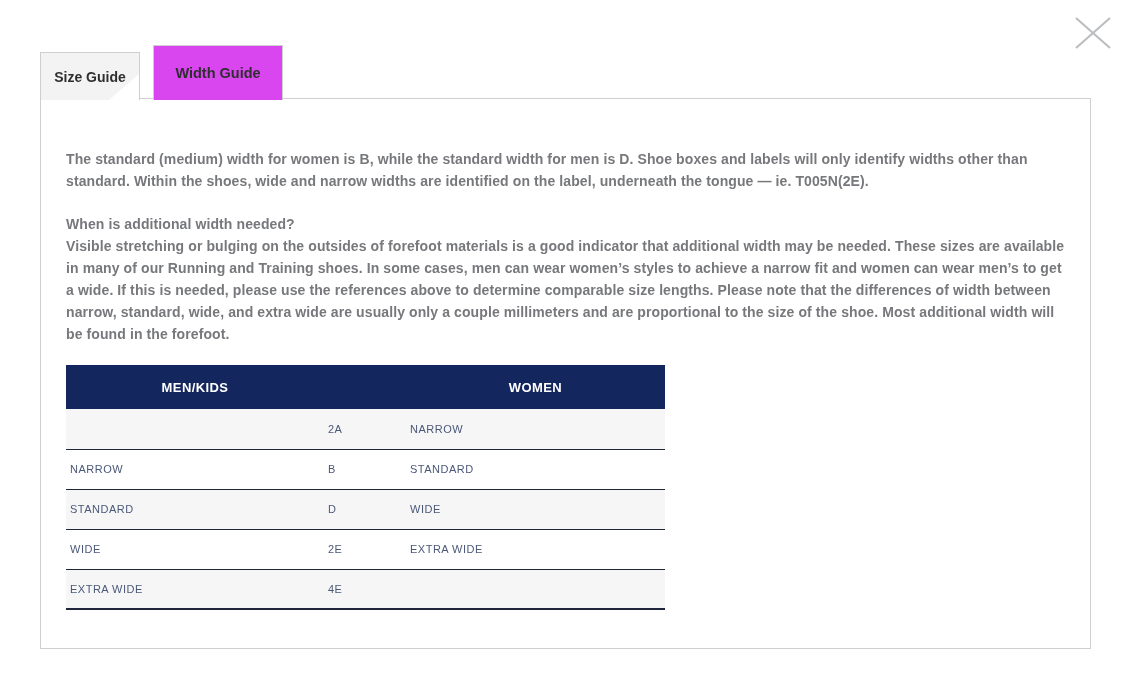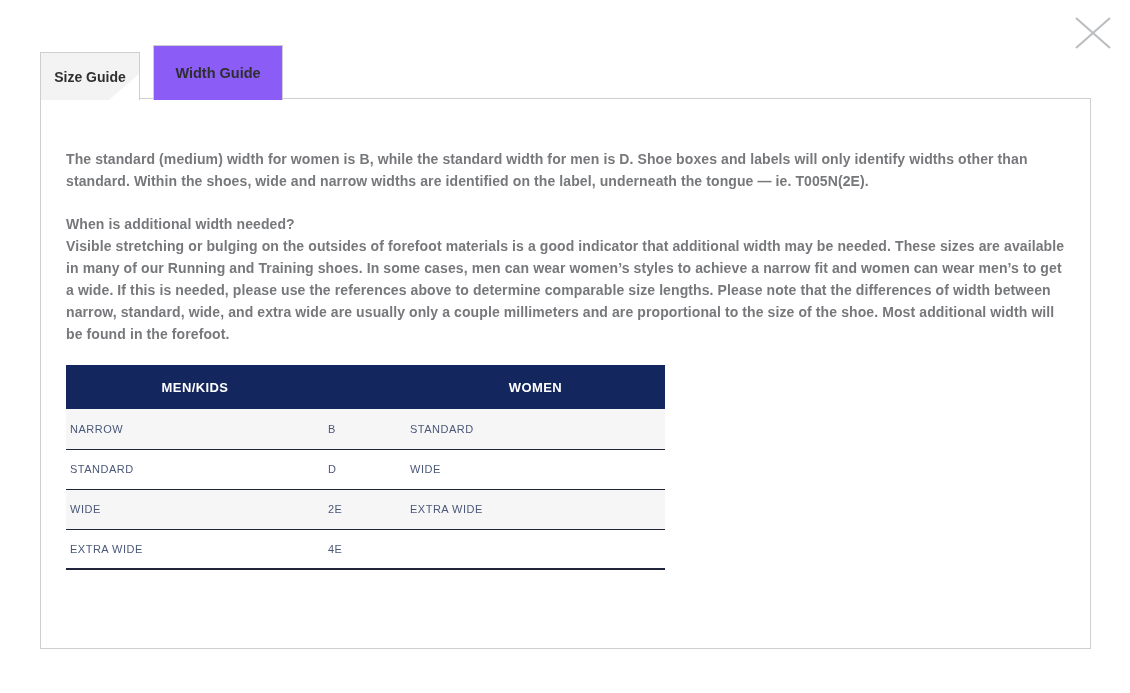--- a/index.html
+++ b/index.html
@@ -36,21 +36,21 @@
   }
   .tab-corner {
     position: absolute; right: 0; bottom: 0;
     width: 30px; height: 26px;
     background: #ffffff;
     clip-path: polygon(100% 0, 100% 100%, 0 100%);
   }
   .tab-active {
     position: absolute; left: 113px; top: 0;
     width: 130px; height: 55px;
-    background: #8b5cf6;
+    background: #d946ef;
     border: 1px solid var(--border, #cccccc);
     border-bottom: none;
     font-size: 14.5px;
     z-index: 4;
   }
 
   
   .panel {
     position: absolute; left: 40px; top: 98px;
     width: 1051px; height: 551px;
@@ -129,20 +129,25 @@
     </colgroup>
     <thead>
       <tr>
         <th>MEN/KIDS</th>
         <th></th>
         <th>WOMEN</th>
       </tr>
     </thead>
     <tbody>
       <tr>
+        <td></td>
+        <td>2A</td>
+        <td>NARROW</td>
+      </tr>
+      <tr>
         <td>NARROW</td>
         <td>B</td>
         <td>STANDARD</td>
       </tr>
       <tr>
         <td>STANDARD</td>
         <td>D</td>
         <td>WIDE</td>
       </tr>
       <tr>

